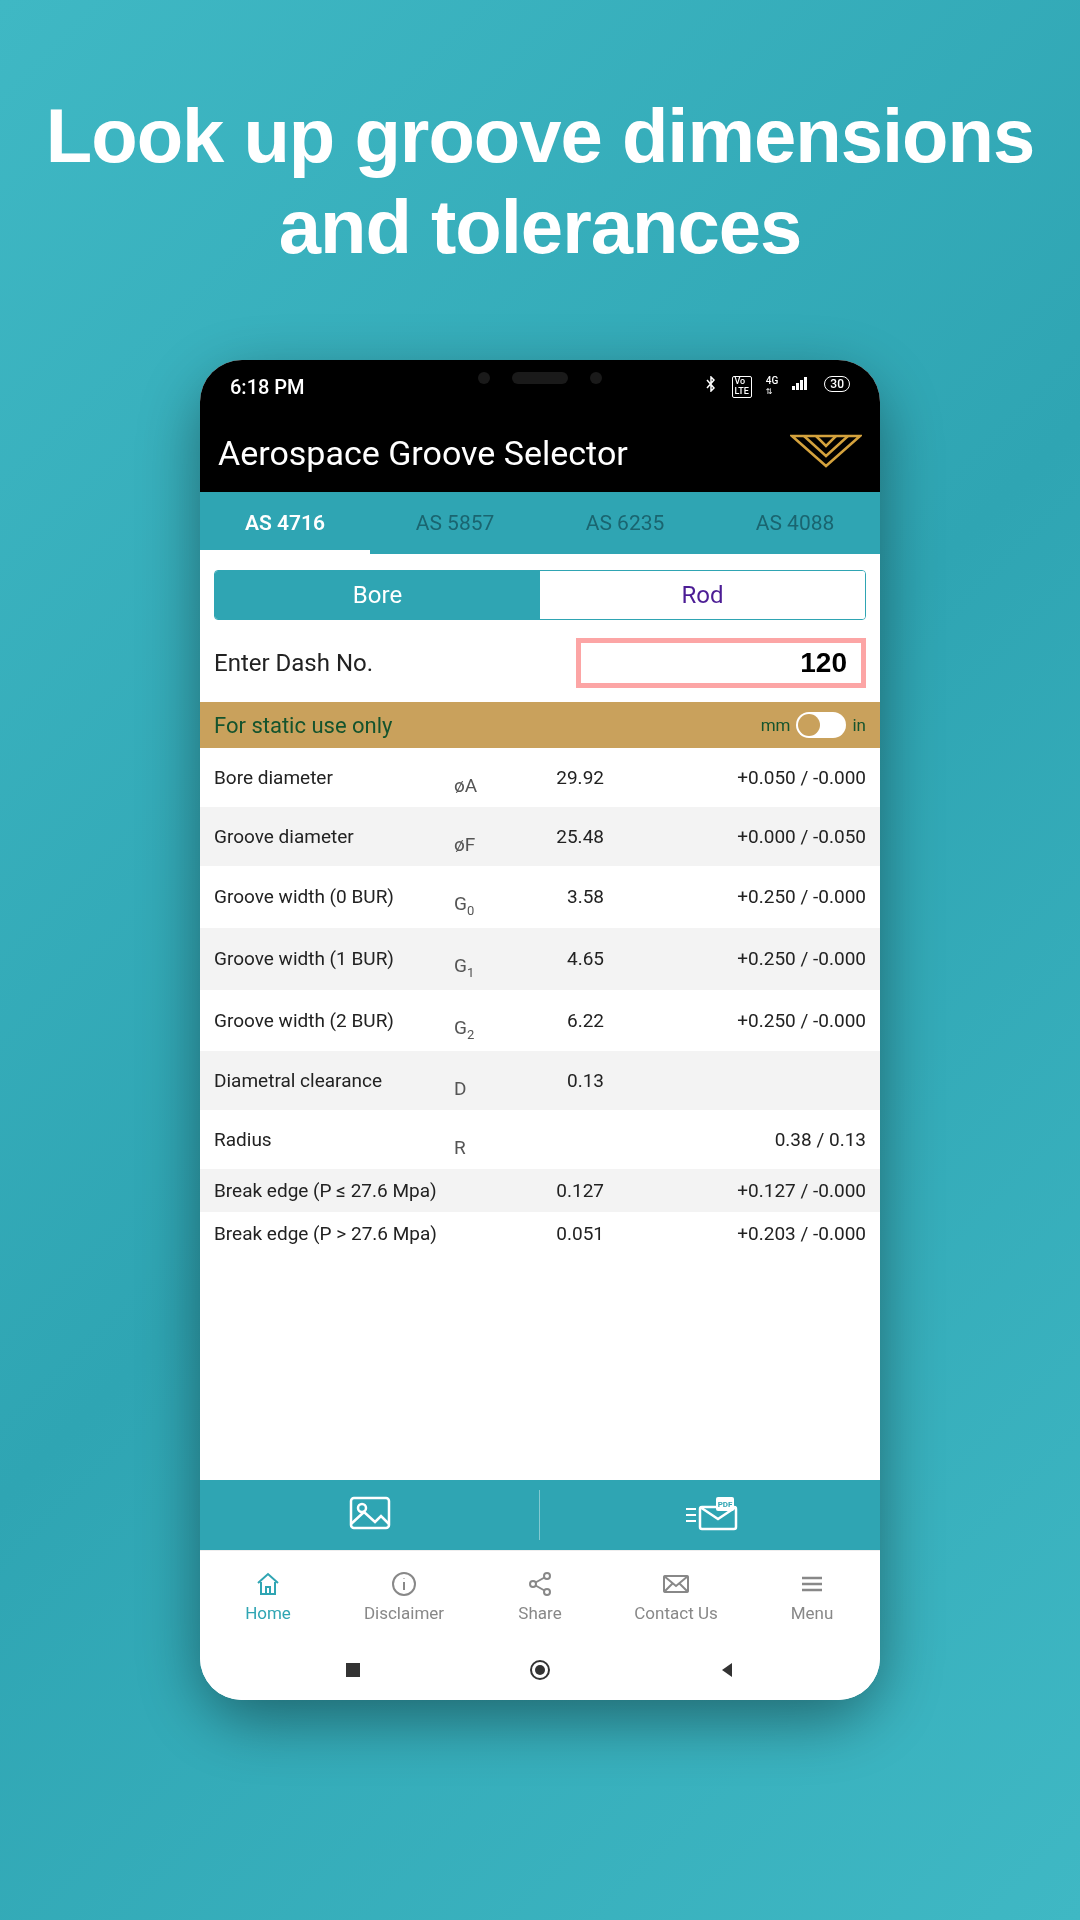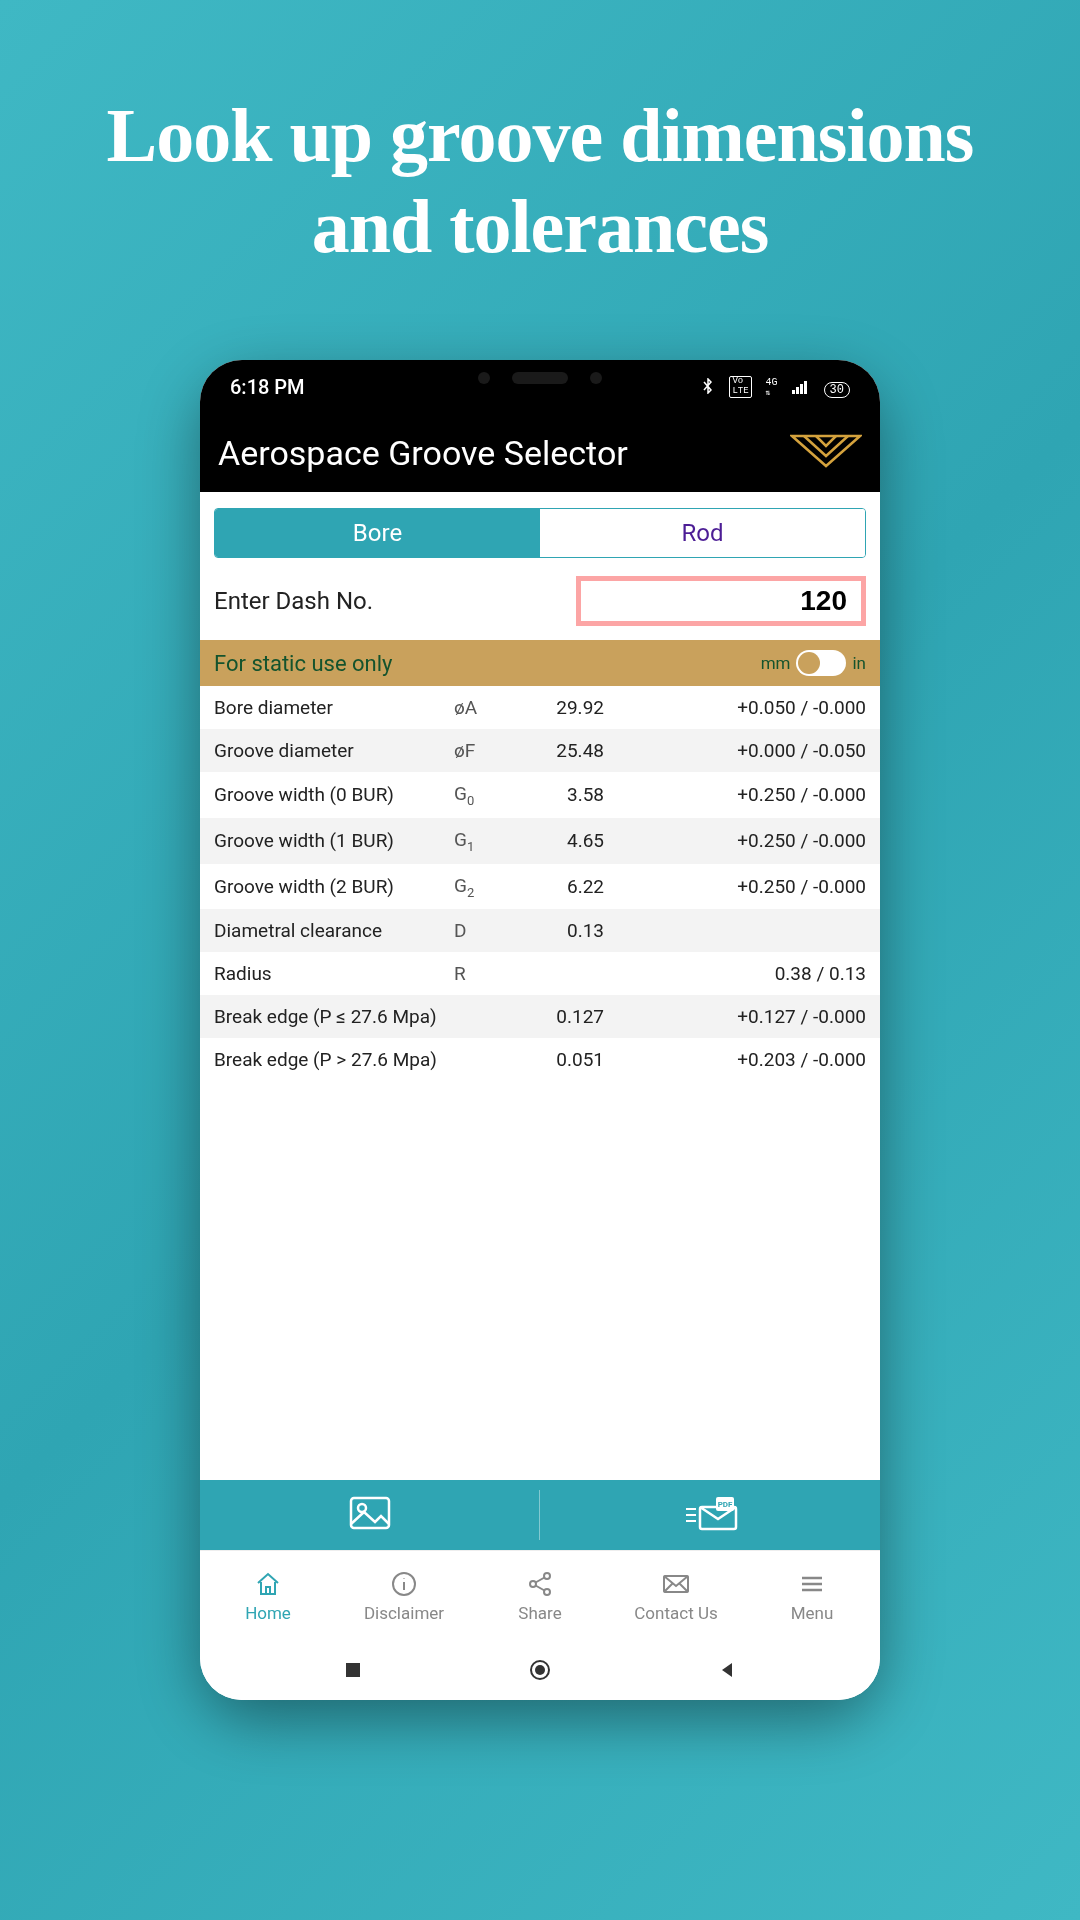--- a/index.html
+++ b/index.html
@@ -13,21 +13,21 @@
 }
 
 .headline {
   color: #fff;
   font-size: 76px;
   font-weight: 700;
   text-align: center;
   line-height: 1.2;
   padding: 90px 40px 40px;
   letter-spacing: -1px;
-  font-family: Liberation Serif, serif;
+  font-family: Liberation Sans, sans-serif;
   font-stretch: condensed;
 }
 
 .phone {
   position: absolute;
   left: 50%;
   transform: translateX(-50%);
   top: 360px;
   width: 680px;
   height: 1340px;
@@ -78,24 +78,23 @@
   height: 54px;
   display: flex;
   align-items: center;
   justify-content: space-between;
   padding: 0 30px;
   font-size: 20px;
   font-weight: 500;
 }
 .status-right {
   display: flex;
-  align-items: flex-end;
+  align-items: flex-start;
   gap: 14px;
   font-size: 14px;
-  font-family: Liberation Mono, monospace;
 }
 
 .app-header {
   background: #000;
   color: #fff;
   height: 78px;
   display: flex;
   align-items: center;
   justify-content: space-between;
   padding: 0 18px;
@@ -219,21 +218,21 @@
 .row {
   display: flex;
   align-items: center;
   padding: 10px 14px;
   font-size: 19px;
   color: #222;
 }
 .row:nth-child(odd) { background: #fff; }
 .row:nth-child(even) { background: #f3f3f3; }
 .col-label { flex: 0 0 240px; }
-.col-sym { flex: 0 0 50px; color: #555; }
+.col-sym { flex: 0 0 50px; color: #555; margin-top: 16px; }
 .col-val { flex: 0 0 100px; text-align: right; }
 .col-tol { flex: 1; text-align: right; }
 .sub { font-size: 13px; vertical-align: sub; }
 
 .action-bar {
   background: #2fa5b3;
   height: 70px;
   display: flex;
 }
 .action-btn {
@@ -326,20 +325,26 @@
       <span class="app-title">Aerospace Groove Selector</span>
       <span class="app-logo">
         <svg width="72" height="34" viewBox="0 0 72 34" fill="none" stroke="#d4a23d" stroke-width="2.5">
           <path d="M2 2 L70 2 L36 32 Z"></path>
           <path d="M14 2 L36 22 L58 2"></path>
           <path d="M26 2 L36 12 L46 2"></path>
         </svg>
       </span>
     </div>
 
+    <div class="tabs">
+      <div class="tab active">AS 4716</div>
+      <div class="tab">AS 5857</div>
+      <div class="tab">AS 6235</div>
+      <div class="tab">AS 4088</div>
+    </div>
 
     <div class="content">
 
       <div class="segmented">
         <div class="seg active">Bore</div>
         <div class="seg">Rod</div>
       </div>
 
       <div class="input-row">
         <span class="input-label">Enter Dash No.</span>

